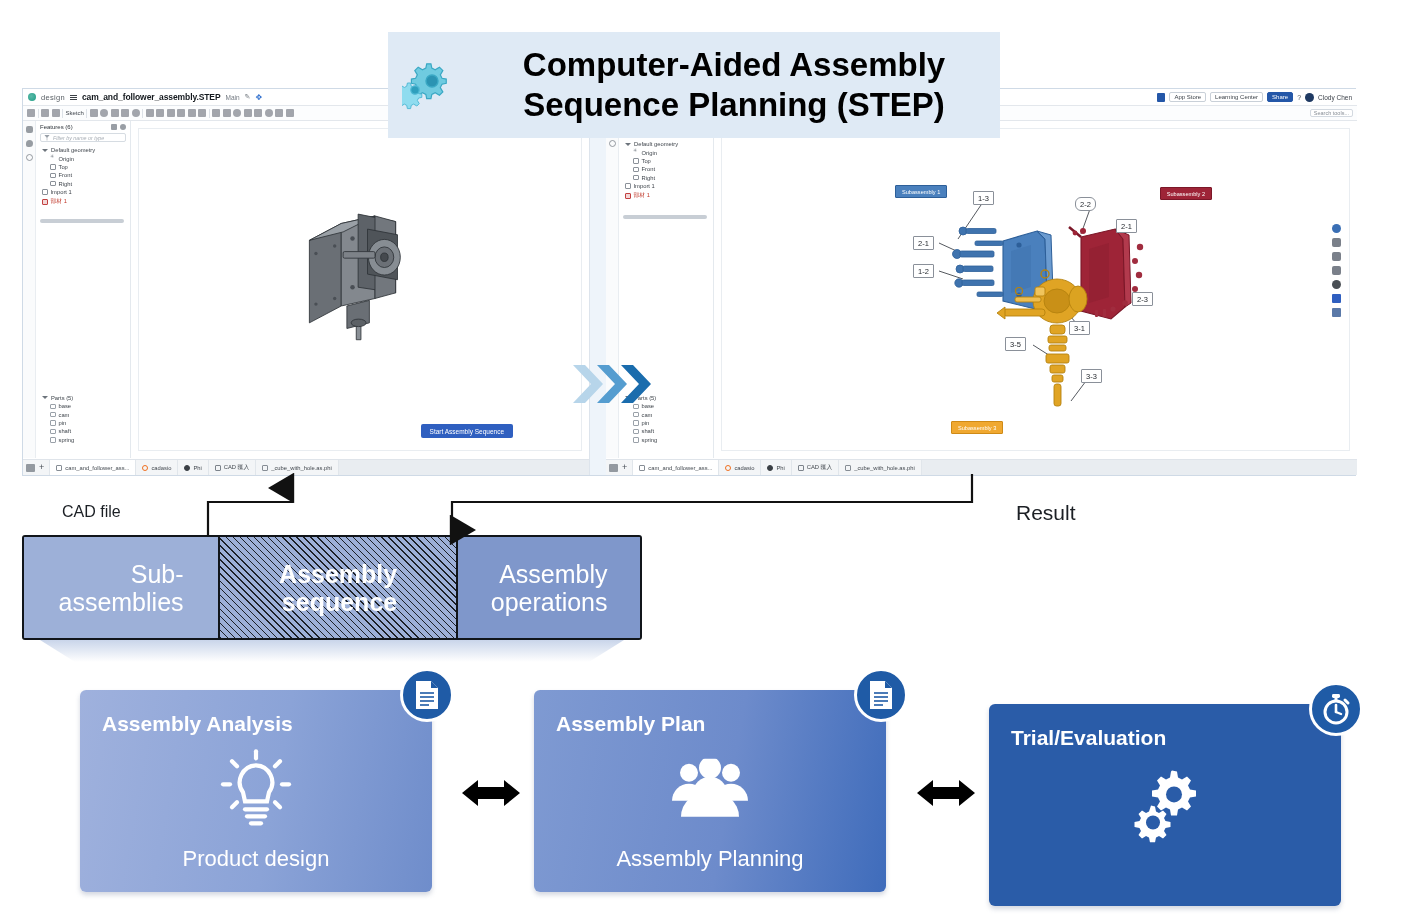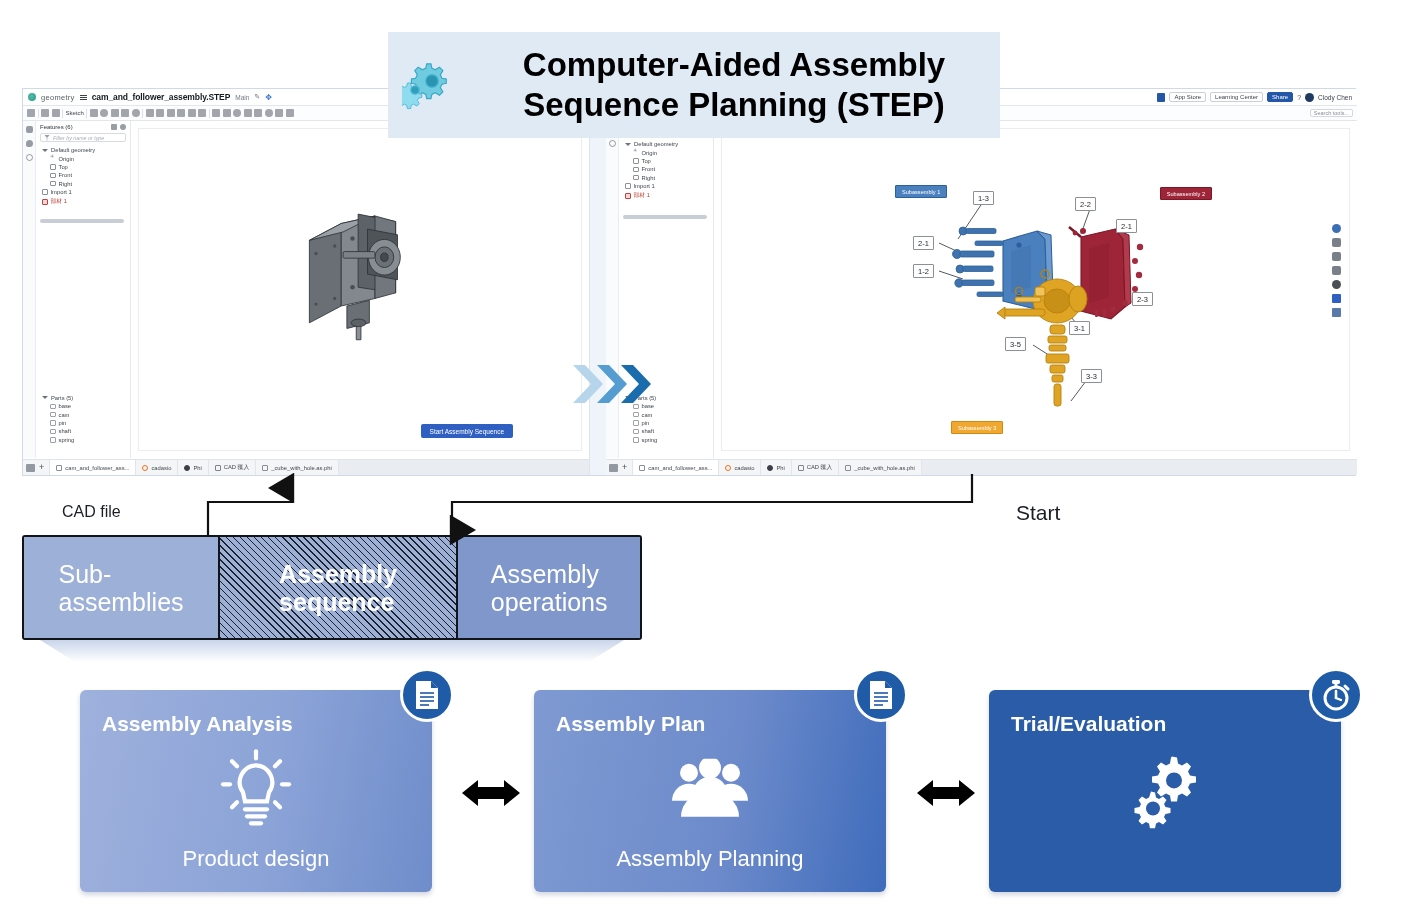--- a/index.html
+++ b/index.html
@@ -156,42 +156,42 @@
 
   
   #cad-file-label{ position:absolute; left:62px; top:503px; font-size:16px; color:#1b1f24; }
   #result-label{ position:absolute; left:1016px; top:501px; font-size:21px; color:#1b1f24; }
 
   #seq-bar{
     position:absolute; left:22px; top:535px; width:620px; height:105px;
     border:2.4px solid #11151a; display:flex; border-radius:3px; overflow:hidden;
     background:#93a8d4;
   }
-  .seg{ display:flex; align-items:center; justify-content:center; text-align:left;
+  .seg{ display:flex; align-items:center; justify-content:center; text-align:right;
     color:#fff; font-size:25px; line-height:1.12; }
   #seg-sub{ width:31.5%; background:#9db0d8; }
   #seg-seq{ width:39%; background:#9db0d8; font-weight:bold;
     border-left:2.4px solid #11151a; border-right:2.4px solid #11151a;
     background-image:repeating-linear-gradient(45deg,#1c2027 0 1px,transparent 1px 5px);
   }
   #seg-ops{ width:29.5%; background:#7f97cb; }
   #seq-shadow{
     position:absolute; left:40px; top:640px; width:584px; height:22px;
     background:linear-gradient(180deg,#c9d5ea,#ffffff);
     clip-path:polygon(0 0,100% 0,94% 100%,6% 100%);
   }
 
   
   .pbox{
     position:absolute; top:690px; width:352px; height:202px; border-radius:6px;
     color:#fff; box-shadow:0 3px 5px rgba(120,135,160,.33);
   }
   #pbox1{ left:80px; background:linear-gradient(100deg,#9fb1dd 0%,#8ba3d7 55%,#6f8dcb 100%); }
   #pbox2{ left:534px; background:linear-gradient(100deg,#7f9ad2 0%,#6d8bcb 55%,#3f6cbb 100%); }
-  #pbox3{ left:989px; background:#2a5ca8; }
+  #pbox3{ left:989px; background:#2a5ca8;margin-top:14px; }
   .pbox-title{ position:absolute; left:22px; top:22px; font-size:21px; font-weight:bold; }
   .pbox-sub{ position:absolute; left:0; right:0; bottom:20px; text-align:center; font-size:22px; }
   .pbox-icon{ position:absolute; left:50%; top:50%; transform:translate(-50%,-52%); }
   .badge{
     position:absolute; width:54px; height:54px; border-radius:50%;
     background:#1f5ba6; border:3.5px solid #fff; top:-22px; right:-22px;
     display:flex; align-items:center; justify-content:center;
   }
   .bidir{ position:absolute; top:775px; width:58px; height:36px; }
   #bidir1{ left:462px; } #bidir2{ left:917px; }
@@ -218,21 +218,21 @@
     <span>Computer-Aided Assembly</span><br><span>Sequence Planning (STEP)</span>
   </div>
 </div>
 
 <div id="screens-strip">
 
   <div class="win win-left">
 
     <div class="onshape-topbar">
       <span class="os-logo"></span>
-      <span class="os-word">geometry</span>
+      <span class="os-word">design</span>
       <span class="os-burger">
           <i></i>
           <i></i>
           <i></i>
         </span>
       <span class="os-filename">cam_and_follower_assembly.STEP</span>
       <span class="os-branch">Main</span>
       <span class="os-pen">✎</span>
       <span class="os-pin">✥</span>
     </div>
@@ -607,21 +607,21 @@
             </svg>
 
             <span class="sublabel sl1" style="left:10px;top:6px;">Subassembly 1</span>
             <span class="sublabel sl2" style="right:6px;top:8px;">Subassembly 2</span>
             <span class="sublabel sl3" style="left:66px;bottom:10px;">Subassembly 3</span>
 
             <span class="cal" style="left:28px;top:57px;">2-1</span>
             <span class="cal" style="left:28px;top:85px;">1-2</span>
             <span class="cal" style="left:88px;top:12px;">1-3</span>
             <span class="cal" style="left:231px;top:40px;">2-1</span>
-            <span class="cal" style="left:190px;top:18px;">2-2</span>
+            <span class="cal" style="left:190px;top:18px;border-radius:6px;">2-2</span>
             <span class="cal" style="left:247px;top:113px;">2-3</span>
             <span class="cal" style="left:184px;top:142px;">3-1</span>
             <span class="cal" style="left:120px;top:158px;">3-5</span>
             <span class="cal" style="left:196px;top:190px;">3-3</span>
           </div>
 
           <div id="right-icon-rail">
             <span style="width:9px;height:9px;background:#3a6fb5;border-radius:50%;"></span>
             <span style="width:9px;height:9px;background:#7a808a;border-radius:2px;"></span>
             <span style="width:9px;height:9px;background:#7a808a;border-radius:2px;"></span>
@@ -679,21 +679,21 @@
       <path d="M7,0 L14,12 L0,12 Z" fill="#111"></path>
     </marker>
   </defs>
 
   <path d="M208 536 L208 502 L292 502 L292 488" fill="none" stroke="#111" stroke-width="2.2" marker-end="url(#solidUp)"></path>
 
   <path d="M972 474 L972 502 L452 502 L452 530" fill="none" stroke="#111" stroke-width="2.2" marker-end="url(#solidDown)"></path>
 </svg>
 
 <div id="cad-file-label">CAD file</div>
-<div id="result-label">Start</div>
+<div id="result-label">Result</div>
 
 <div id="seq-shadow"></div>
 <div id="seq-bar">
   <div class="seg" id="seg-sub">
     <span><span>Sub-</span><br><span>assemblies</span></span>
   </div>
   <div class="seg" id="seg-seq">
     <span><span>Assembly</span><br><span>sequence</span></span>
   </div>
   <div class="seg" id="seg-ops">

